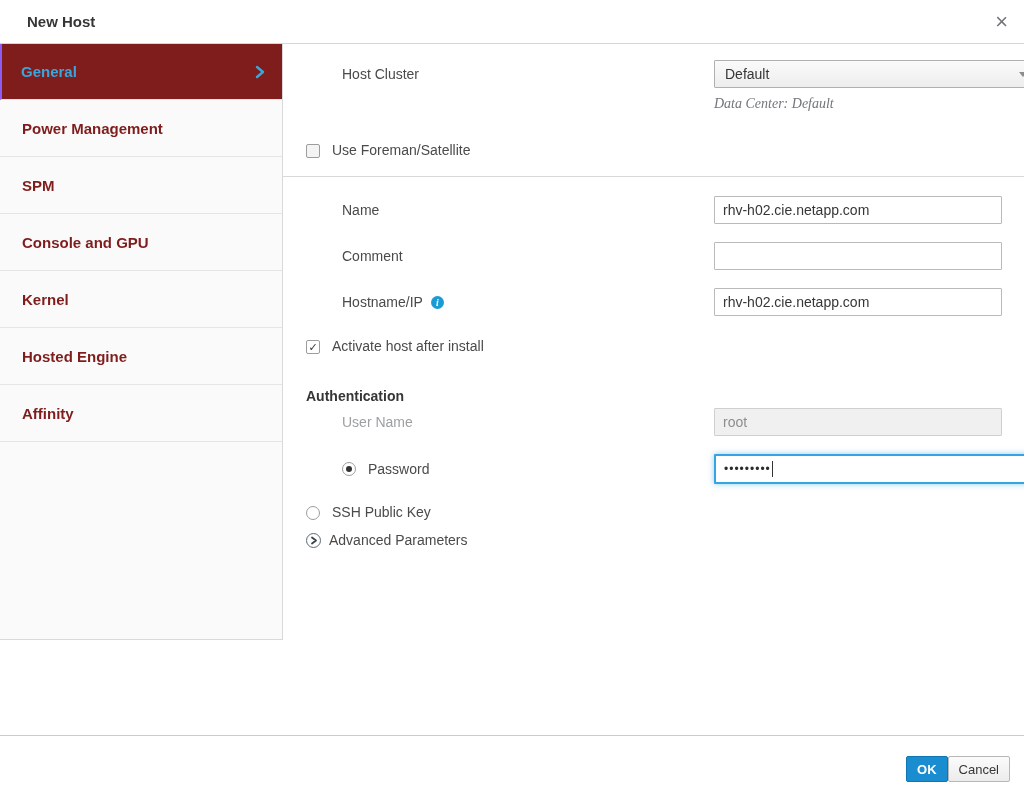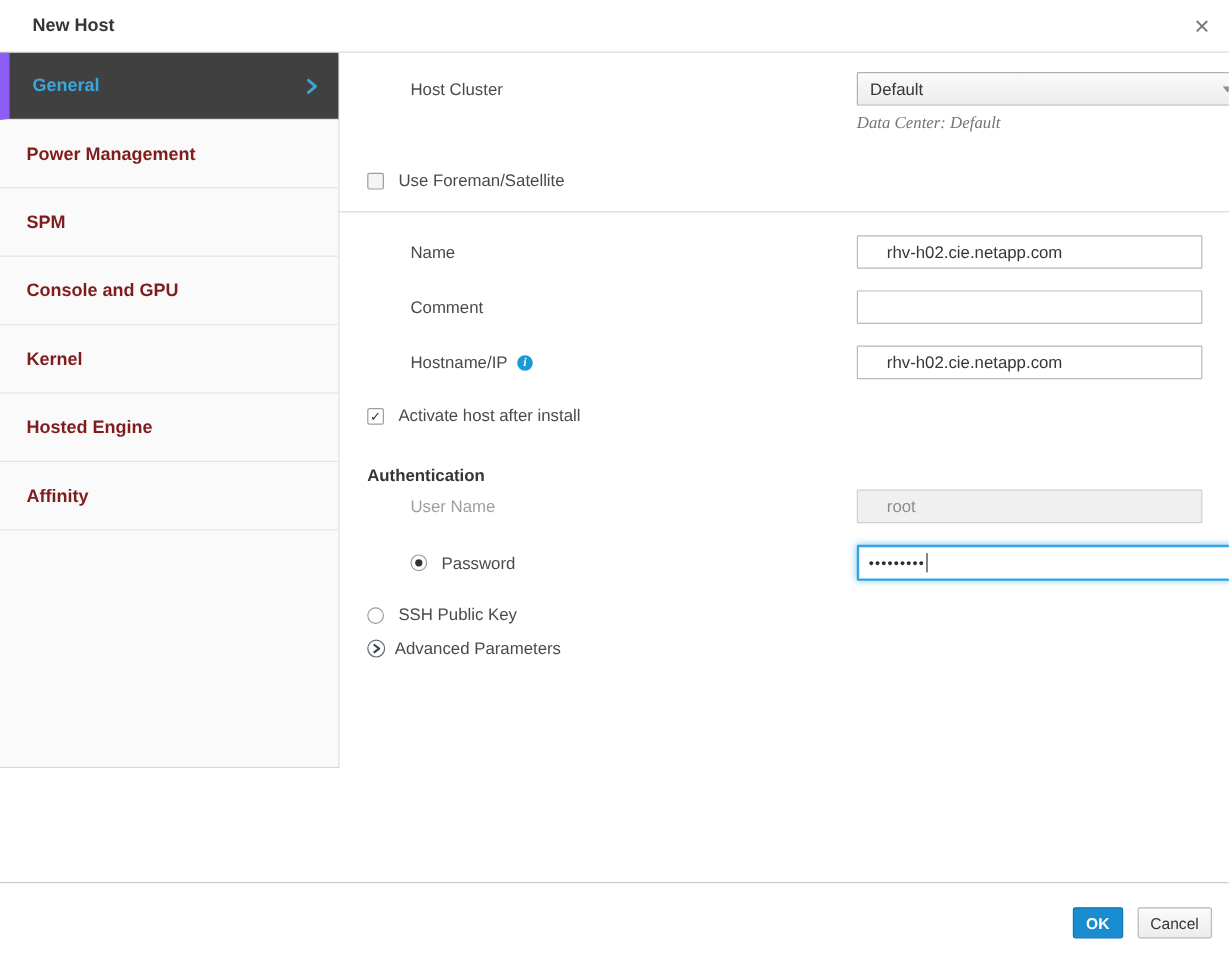--- a/index.html
+++ b/index.html
@@ -13,32 +13,32 @@
   .title { font-size:15px; font-weight:bold; color:#363636; flex:1; }
   .close { font-size:22px; line-height:1; color:#72767b; cursor:pointer; font-weight:normal; }
 
   
   .body-row { display:flex; flex:0 0 596px; height:596px; }
   .sidebar { width:283px; flex:0 0 283px; background:#fafafa; border-right:1px solid #d9d9d9;
              border-bottom:1px solid #d9d9d9; }
   .side-item { height:57px; display:flex; align-items:center; padding:0 16px 0 22px;
                border-bottom:1px solid #e5e5e5; font-size:15px; font-weight:bold;
                color:#7f1d1d; cursor:pointer; }
-  .side-item.selected { background:#404040; border-left:8px solid #8b5cf6; padding-left:19px;
+  .side-item.selected { background:#7f1d1d; border-left:2px solid #8b5cf6; padding-left:19px;
                         color:#3ba6dc; height:56px; }
   .side-chev { margin-left:auto; display:flex; align-items:center; }
 
   
   .content { flex:1; padding:16px 22px 0 23px; background:#fff; }
   .frow { display:flex; align-items:center;margin-left:36px; }
   .flabel { width:372px; font-size:14px; color:#4a4a4a; display:flex; align-items:center; }
   .flabel.dim { color:#9da0a3; }
   .ffield { width:324px; }
   .txt { width:288px; height:28px; border:1px solid #b9b9b9; border-radius:1px;
-         padding:0 24px; font-family:"Liberation Sans", sans-serif; font-size:14px; color:#363636; outline:none; }
+         padding:0 8px; font-family:"Liberation Sans", sans-serif; font-size:14px; color:#363636; outline:none; }
   .txt:disabled, .txt.disabled { background:#f0f0f0; border-color:#cfcfcf; color:#8b8d8f; }
   .mb { margin-bottom:18px; }
 
   .sel { width:324px; height:28px; background:linear-gradient(#fafafa,#ededed);
          border:1px solid #b0b0b0; border-radius:1px; display:flex; align-items:center;
          justify-content:space-between; padding:0 10px; font-size:14px; color:#363636; cursor:pointer; }
   .caret { width:0; height:0; border-left:4px solid transparent; border-right:4px solid transparent;
            border-top:5px solid #8b8d8f; }
 
   .note { font-style:italic; color:#72767b; font-size:14px; margin-top:8px;
@@ -71,21 +71,21 @@
                display:inline-flex; align-items:center; justify-content:center; margin-left:8px;
                font:italic bold 10px "Liberation Serif", serif; cursor:pointer; }
 
   .adv-row { display:flex; align-items:center; margin-top:12px; cursor:pointer; }
   .adv-icon { width:15px; height:15px; border-radius:50%; border:1px solid #5f6a73; background:#fdfdfd;
               display:flex; align-items:center; justify-content:center; margin-right:8px; flex:0 0 15px; }
   .adv-label { font-size:14px; color:#4a4a4a; }
 
   .spacer { flex:1; background:#fff; }
   .footer { flex:0 0 63px; border-top:1px solid #cccccc; display:flex; justify-content:flex-end;
-            align-items:flex-start; padding:20px 14px 0; gap:12px; background:#fff; }
+            align-items:flex-start; padding:20px 14px 0; gap:0; background:#fff; }
   .btn { height:26px; font-family:"Liberation Sans", sans-serif; font-size:13px; padding:0 10px;
          border-radius:2px; cursor:pointer; display:flex; align-items:center; }
   .btn-ok { background:#1a8cd0; border:1px solid #0f75b3; color:#fff; font-weight:bold; }
   .btn-cancel { background:linear-gradient(#fbfbfb,#ececec); border:1px solid #b7b7b7; color:#363636;text-align:center; }
 
   .mt22 { margin-top:22px; }
   .mt20 { margin-top:20px; }
 </style>
 </head>
 <body>

